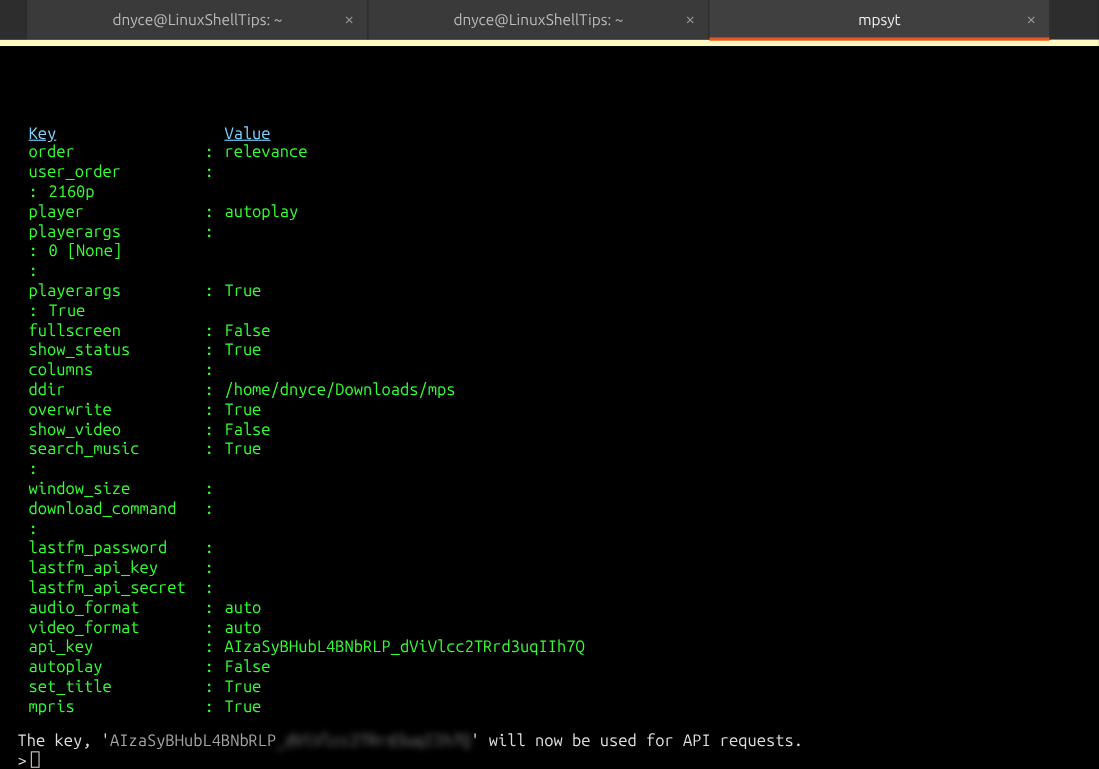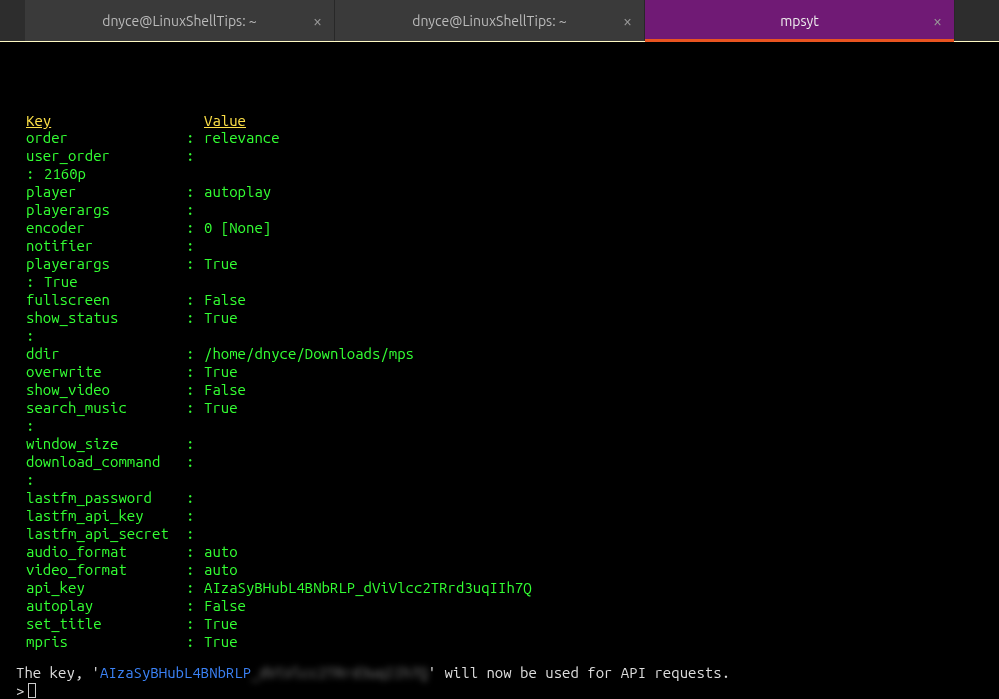--- a/index.html
+++ b/index.html
@@ -14,42 +14,42 @@
       font-family: 'Ubuntu Mono', 'DejaVu Sans Mono', monospace;
       font-size: 15px;
       color: #33ff33;
       overflow: hidden;
       position: relative;
     }
     .tab-bar {
       height: 42px;
       background: #2d2d2d;
       display: flex;
-      border-bottom: 1px solid #fef9c3;
+      border-bottom: 6px solid #fef9c3;
     }
     .tab-spacer {
       width: 25px;
       background: #2d2d2d;
     }
     .tab {
       flex: 1;
       display: flex;
       align-items: center;
       justify-content: center;
       background: #3a3a3a;
       color: #bbb;
       font-family: 'Ubuntu', sans-serif;
       font-size: 14px;
       position: relative;
       max-width: 310px;
       cursor: pointer;
       border-right: 1px solid #282828;
     }
     .tab.active {
-      background: #701a75;
+      background: #404040;
       color: #eee;
     }
     .tab.active::after {
       content: '';
       position: absolute;
       bottom: -1px;
       left: 0;
       right: 0;
       height: 3px;
       background: #e95420;
@@ -66,21 +66,21 @@
       background: #000;
       height: calc(100% - 42px);
       position: relative;
     }
     .header-row {
       display: flex;
       padding: 0 26px;
       margin-top: 62px;
     }
     .header-key, .header-value {
-      color: #fde047;
+      color: #7dd3fc;
       text-decoration: underline;
     }
     .header-key {
       width: 178px;
     }
     .settings-list {
       padding: 0 26px;
     }
     .setting-row {
       display: flex;
@@ -97,21 +97,21 @@
     .value-col {
       white-space: pre;
     }
     .status-line {
       position: absolute;
       bottom: 18px;
       left: 16px;
       color: #ddd;
     }
     .status-line .quoted {
-      color: #3b82f6;
+      color: #a3a3a3;
     }
     .blurred {
       filter: blur(3px);
       color: #888;
     }
     .prompt-line {
       position: absolute;
       bottom: 0;
       left: 16px;
       color: #ddd;
@@ -169,26 +169,24 @@
         <span class="key-col">player</span>
         <span class="colon">:</span>
         <span class="value-col">autoplay</span>
       </div>
       <div class="setting-row">
         <span class="key-col">playerargs</span>
         <span class="colon">:</span>
         <span class="value-col"></span>
       </div>
       <div class="setting-row">
-        <span class="key-col">encoder</span>
         <span class="colon">:</span>
         <span class="value-col">0 [None]</span>
       </div>
       <div class="setting-row">
-        <span class="key-col">notifier</span>
         <span class="colon">:</span>
         <span class="value-col"></span>
       </div>
       <div class="setting-row">
         <span class="key-col">playerargs</span>
         <span class="colon">:</span>
         <span class="value-col">True</span>
       </div>
       <div class="setting-row">
         <span class="colon">:</span>
@@ -198,20 +196,21 @@
         <span class="key-col">fullscreen</span>
         <span class="colon">:</span>
         <span class="value-col">False</span>
       </div>
       <div class="setting-row">
         <span class="key-col">show_status</span>
         <span class="colon">:</span>
         <span class="value-col">True</span>
       </div>
       <div class="setting-row">
+        <span class="key-col">columns</span>
         <span class="colon">:</span>
         <span class="value-col"></span>
       </div>
       <div class="setting-row">
         <span class="key-col">ddir</span>
         <span class="colon">:</span>
         <span class="value-col">/home/dnyce/Downloads/mps</span>
       </div>
       <div class="setting-row">
         <span class="key-col">overwrite</span>

